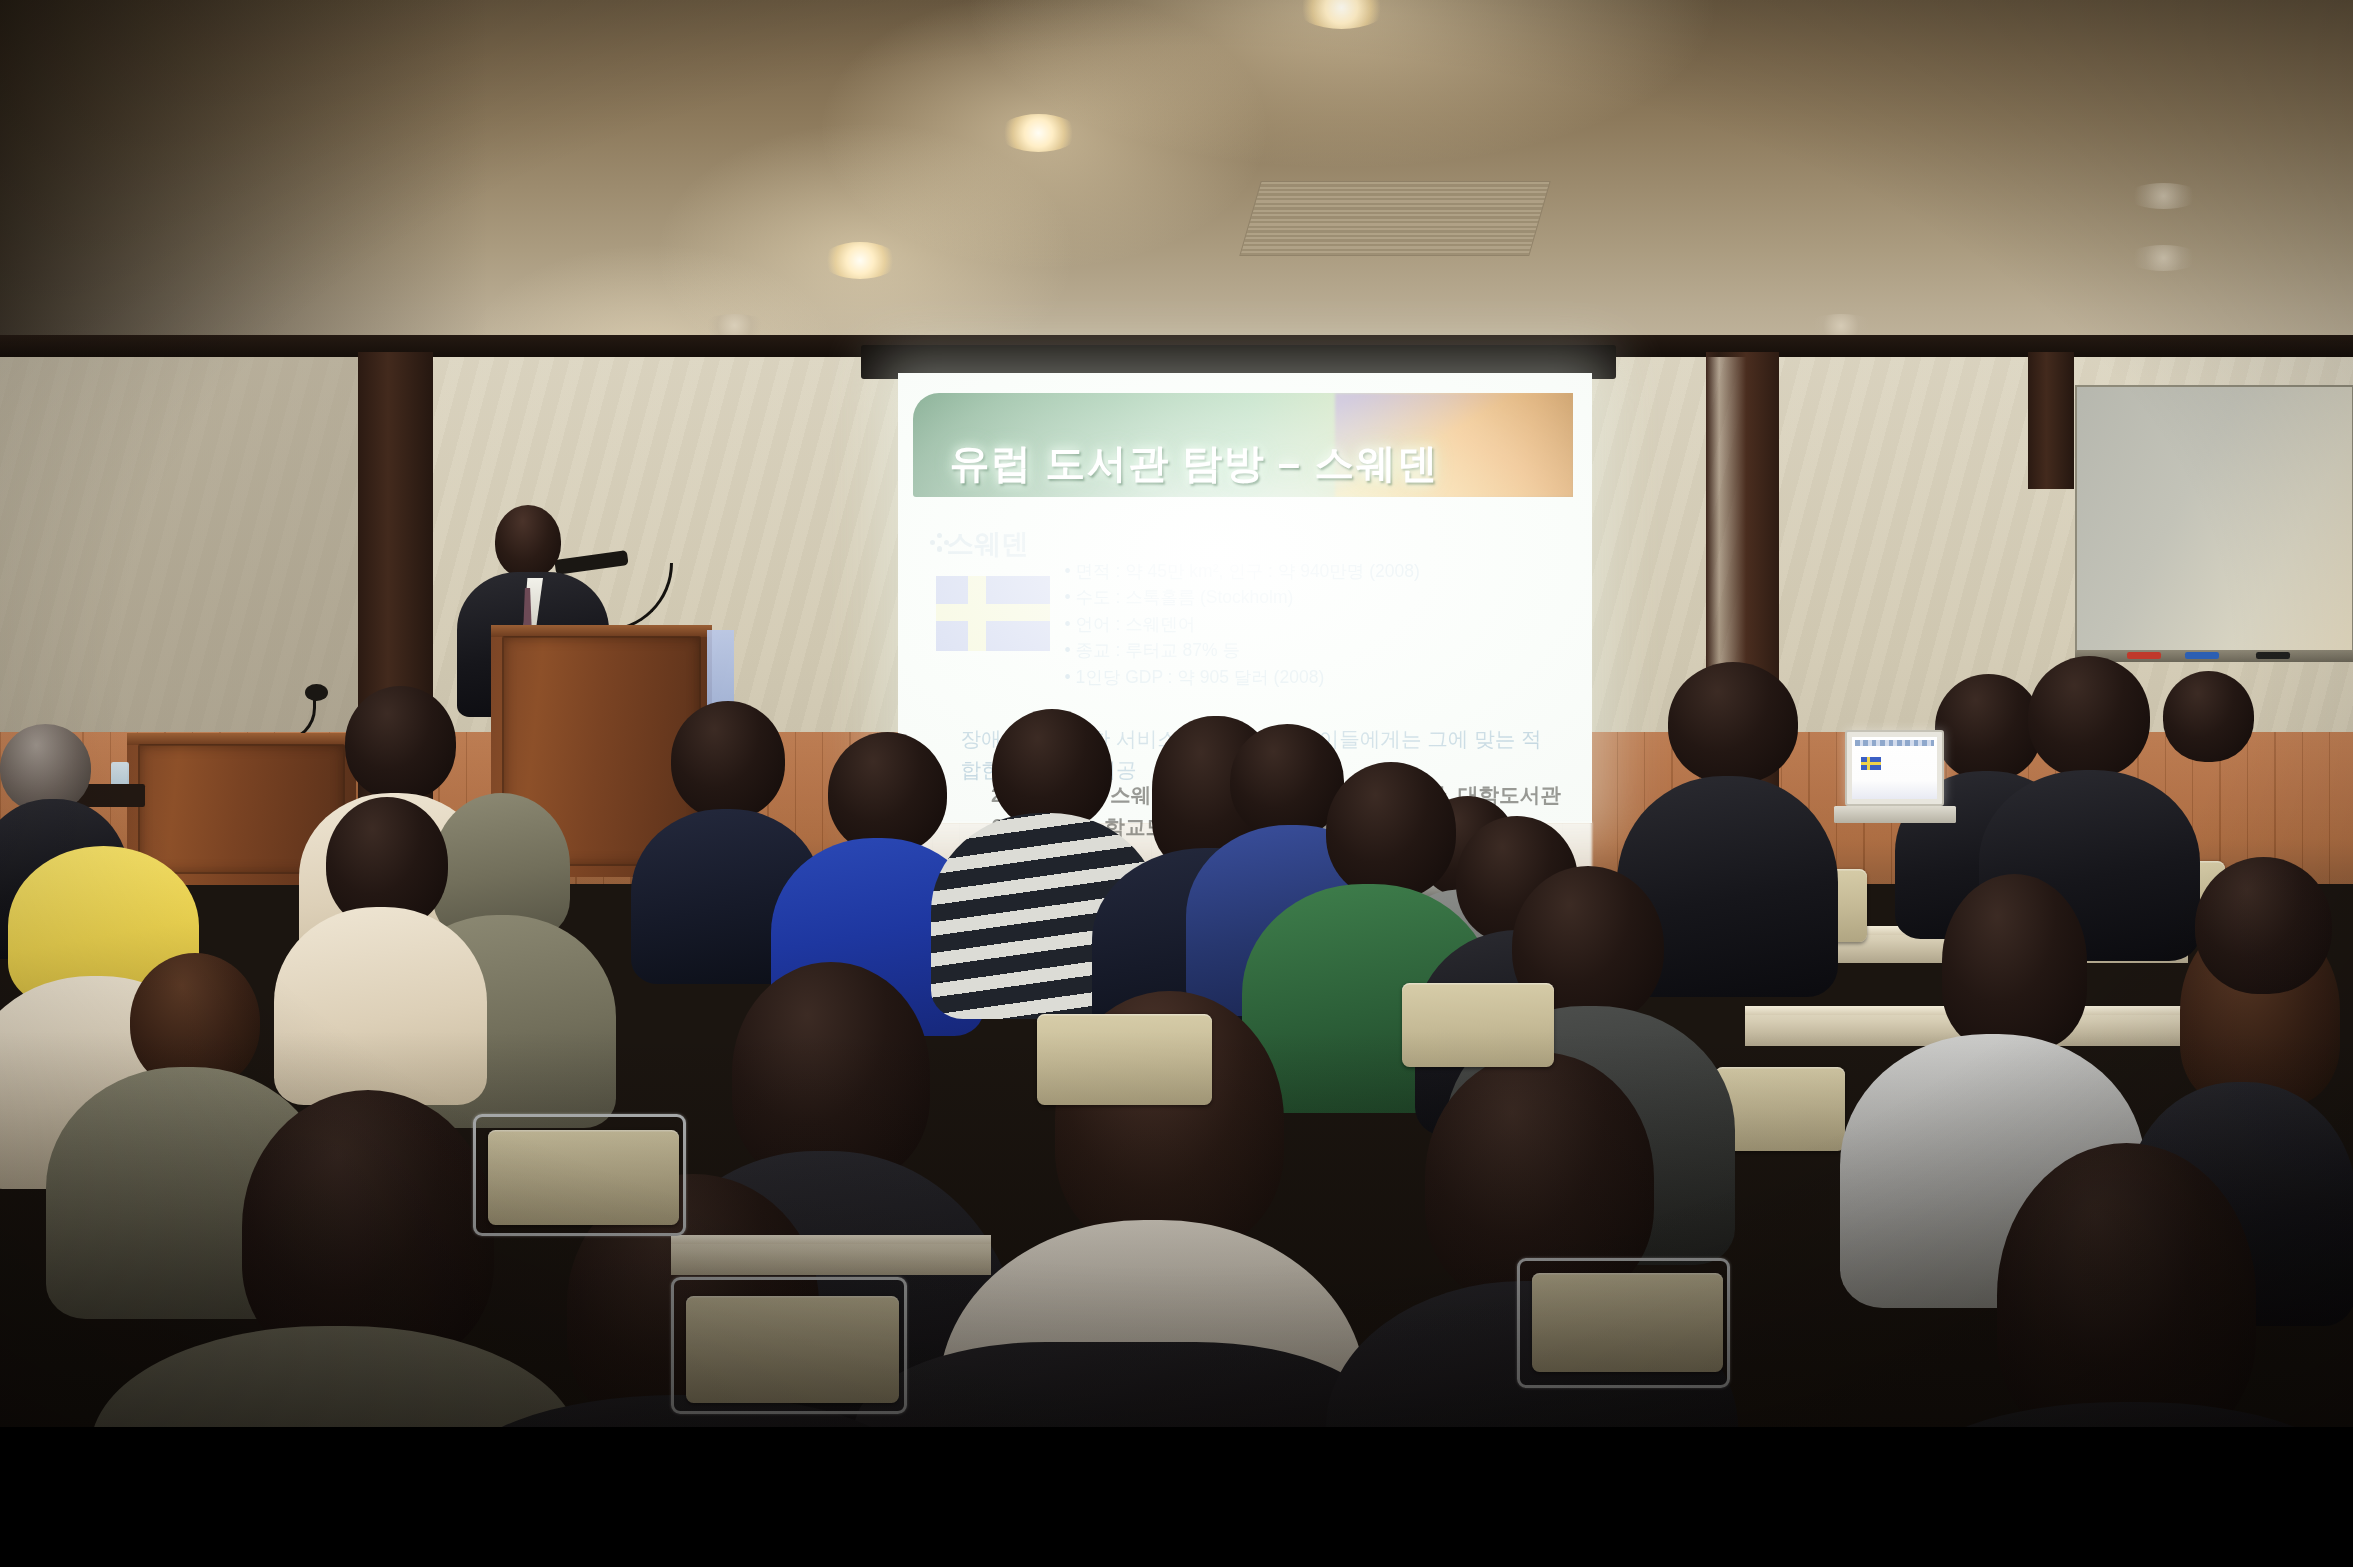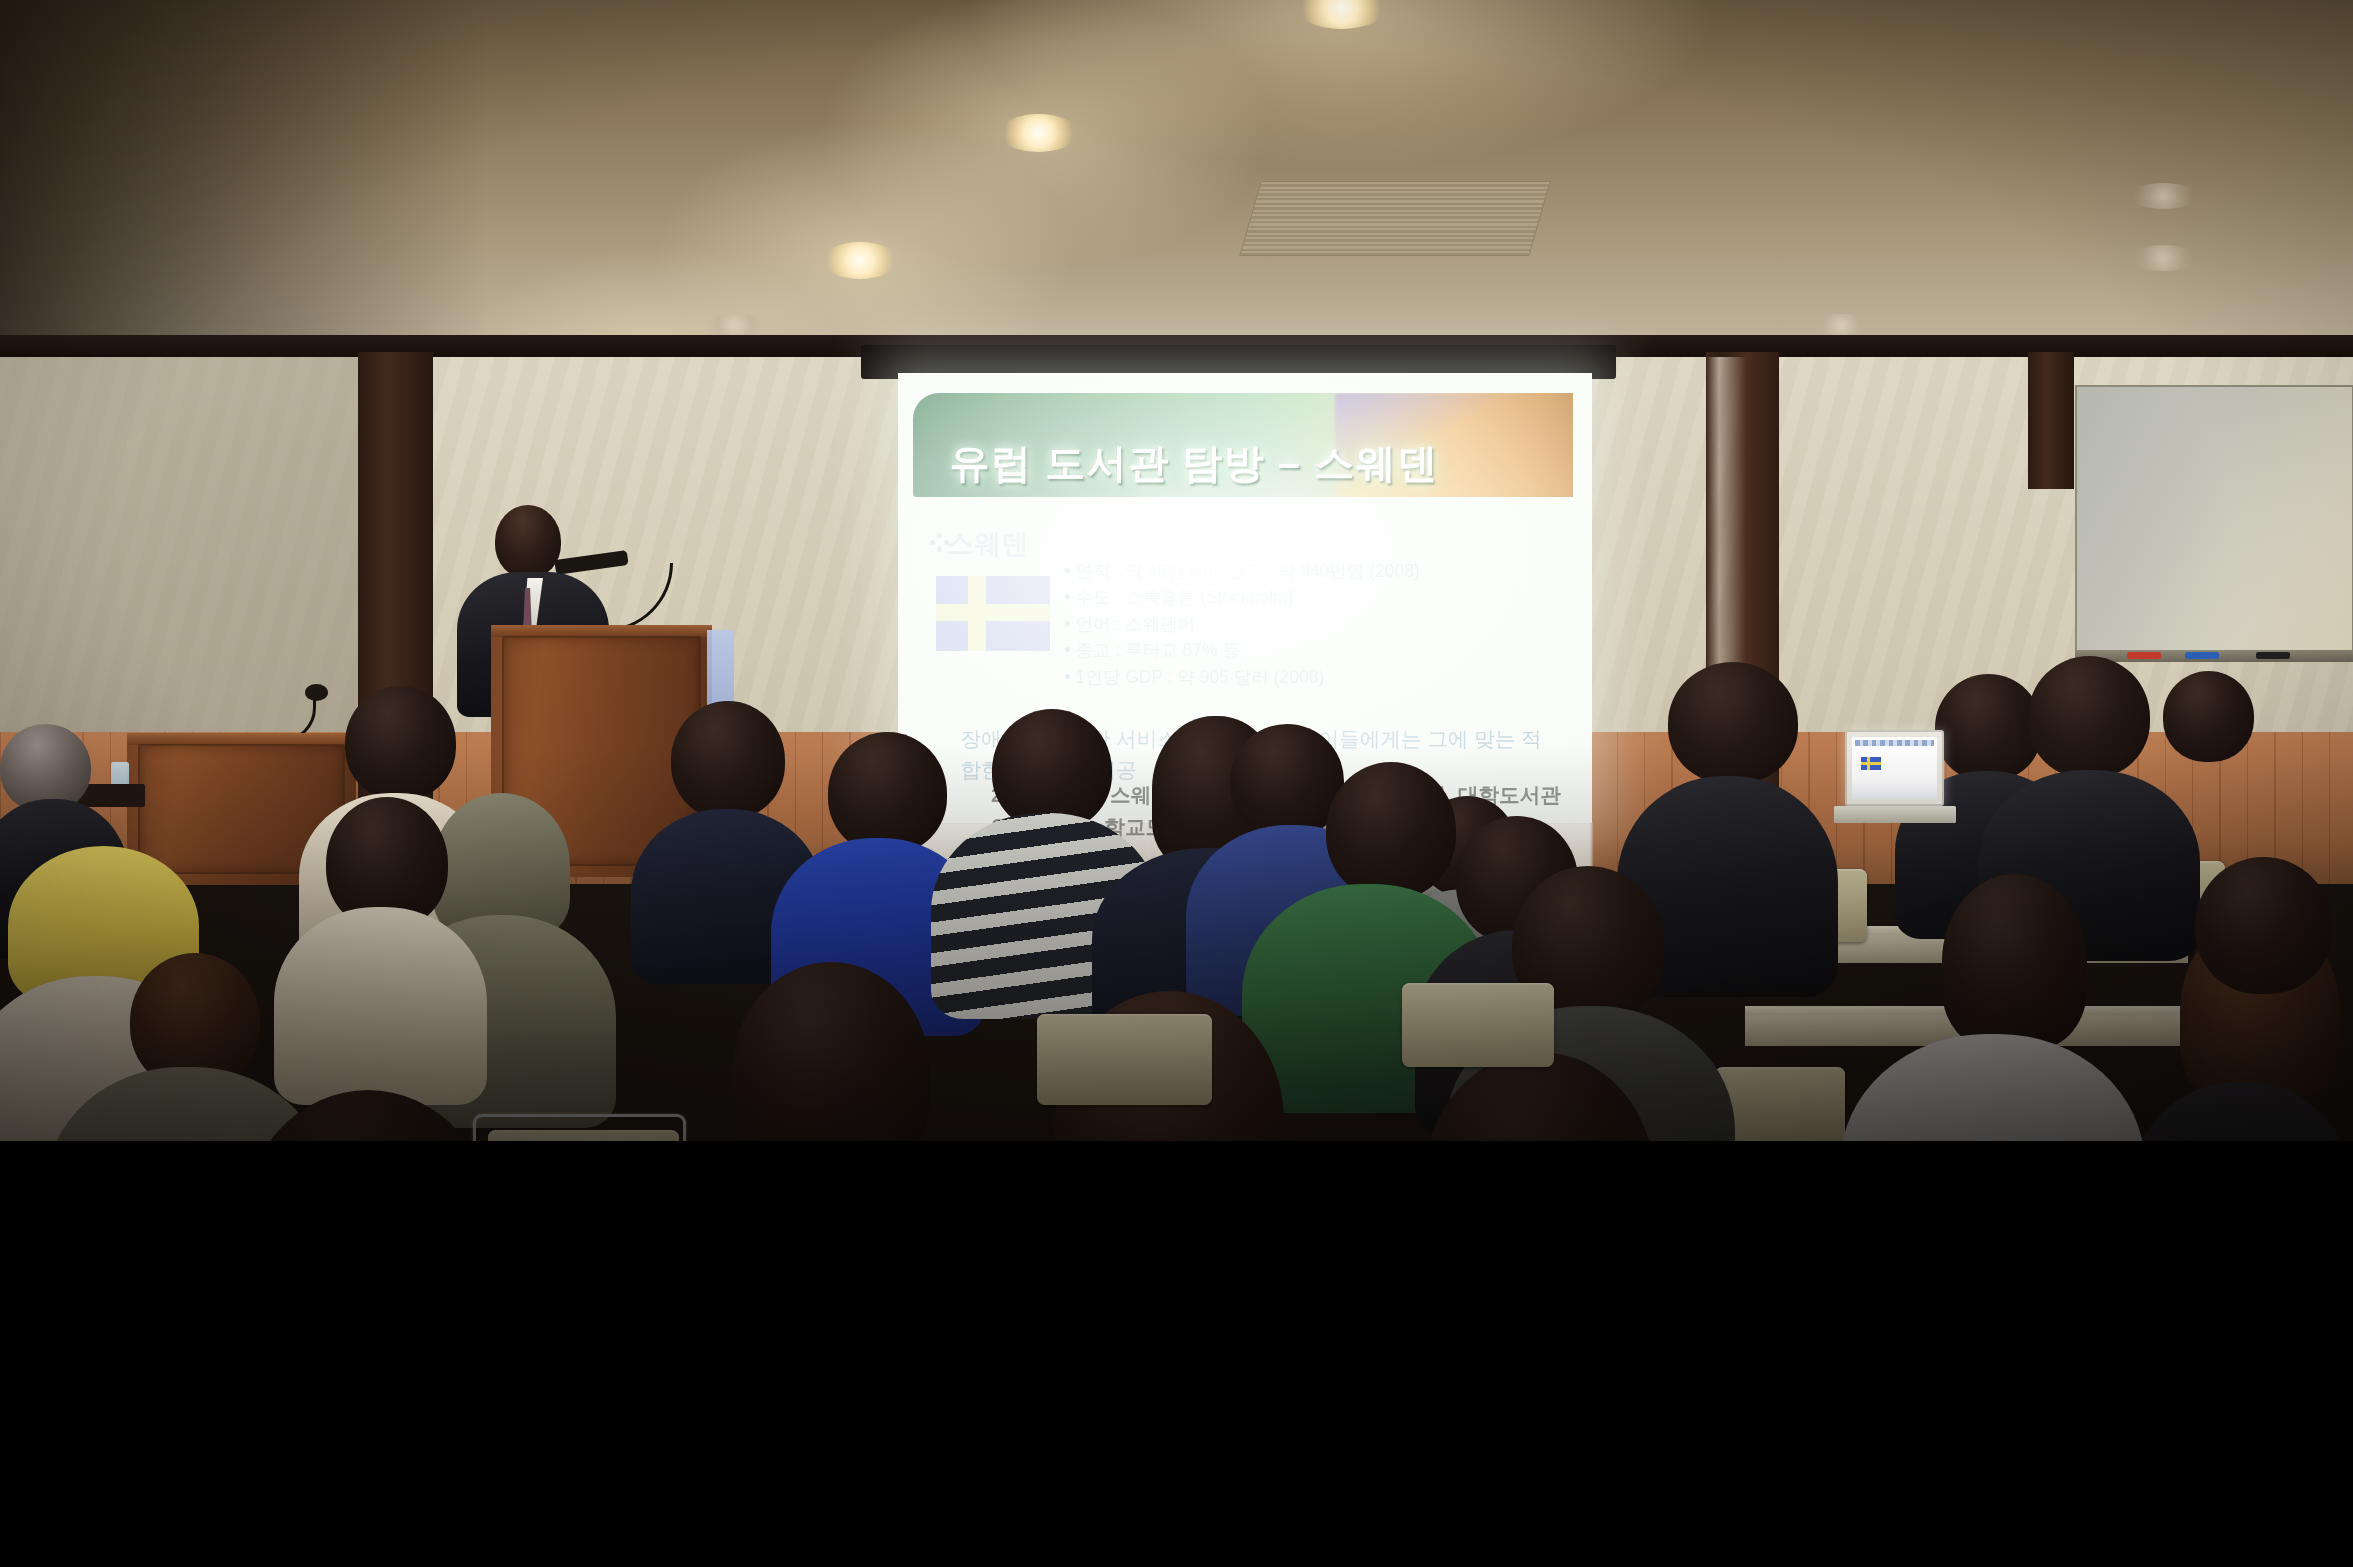--- a/index.html
+++ b/index.html
@@ -2,21 +2,21 @@
 <html style="font-size:12.2px"><head>
 <meta charset="utf-8">
 <title>Lecture Hall Presentation</title>
 <style>
   * { margin:0; padding:0; box-sizing:border-box; }
   html,body { background:#000; }
   body { font-family:"Liberation Sans", sans-serif; }
 
   #scene {
     position:relative;
-    width:2354px; height:1141px;
+    width:2354px; height:1427px;
     overflow:hidden;
     background:#1b1510;
   }
 
   
   .ceiling {
     position:absolute; left:0; top:0; width:2354px; height:358px;
     background:
       radial-gradient(ellipse 534px 229px at 1342px 7.6px, rgba(255,238,200,.55), rgba(255,238,200,0) 70%),
       radial-gradient(ellipse 320px 198px at 1044px 130px, rgba(255,240,205,.45), rgba(255,240,205,0) 70%),

